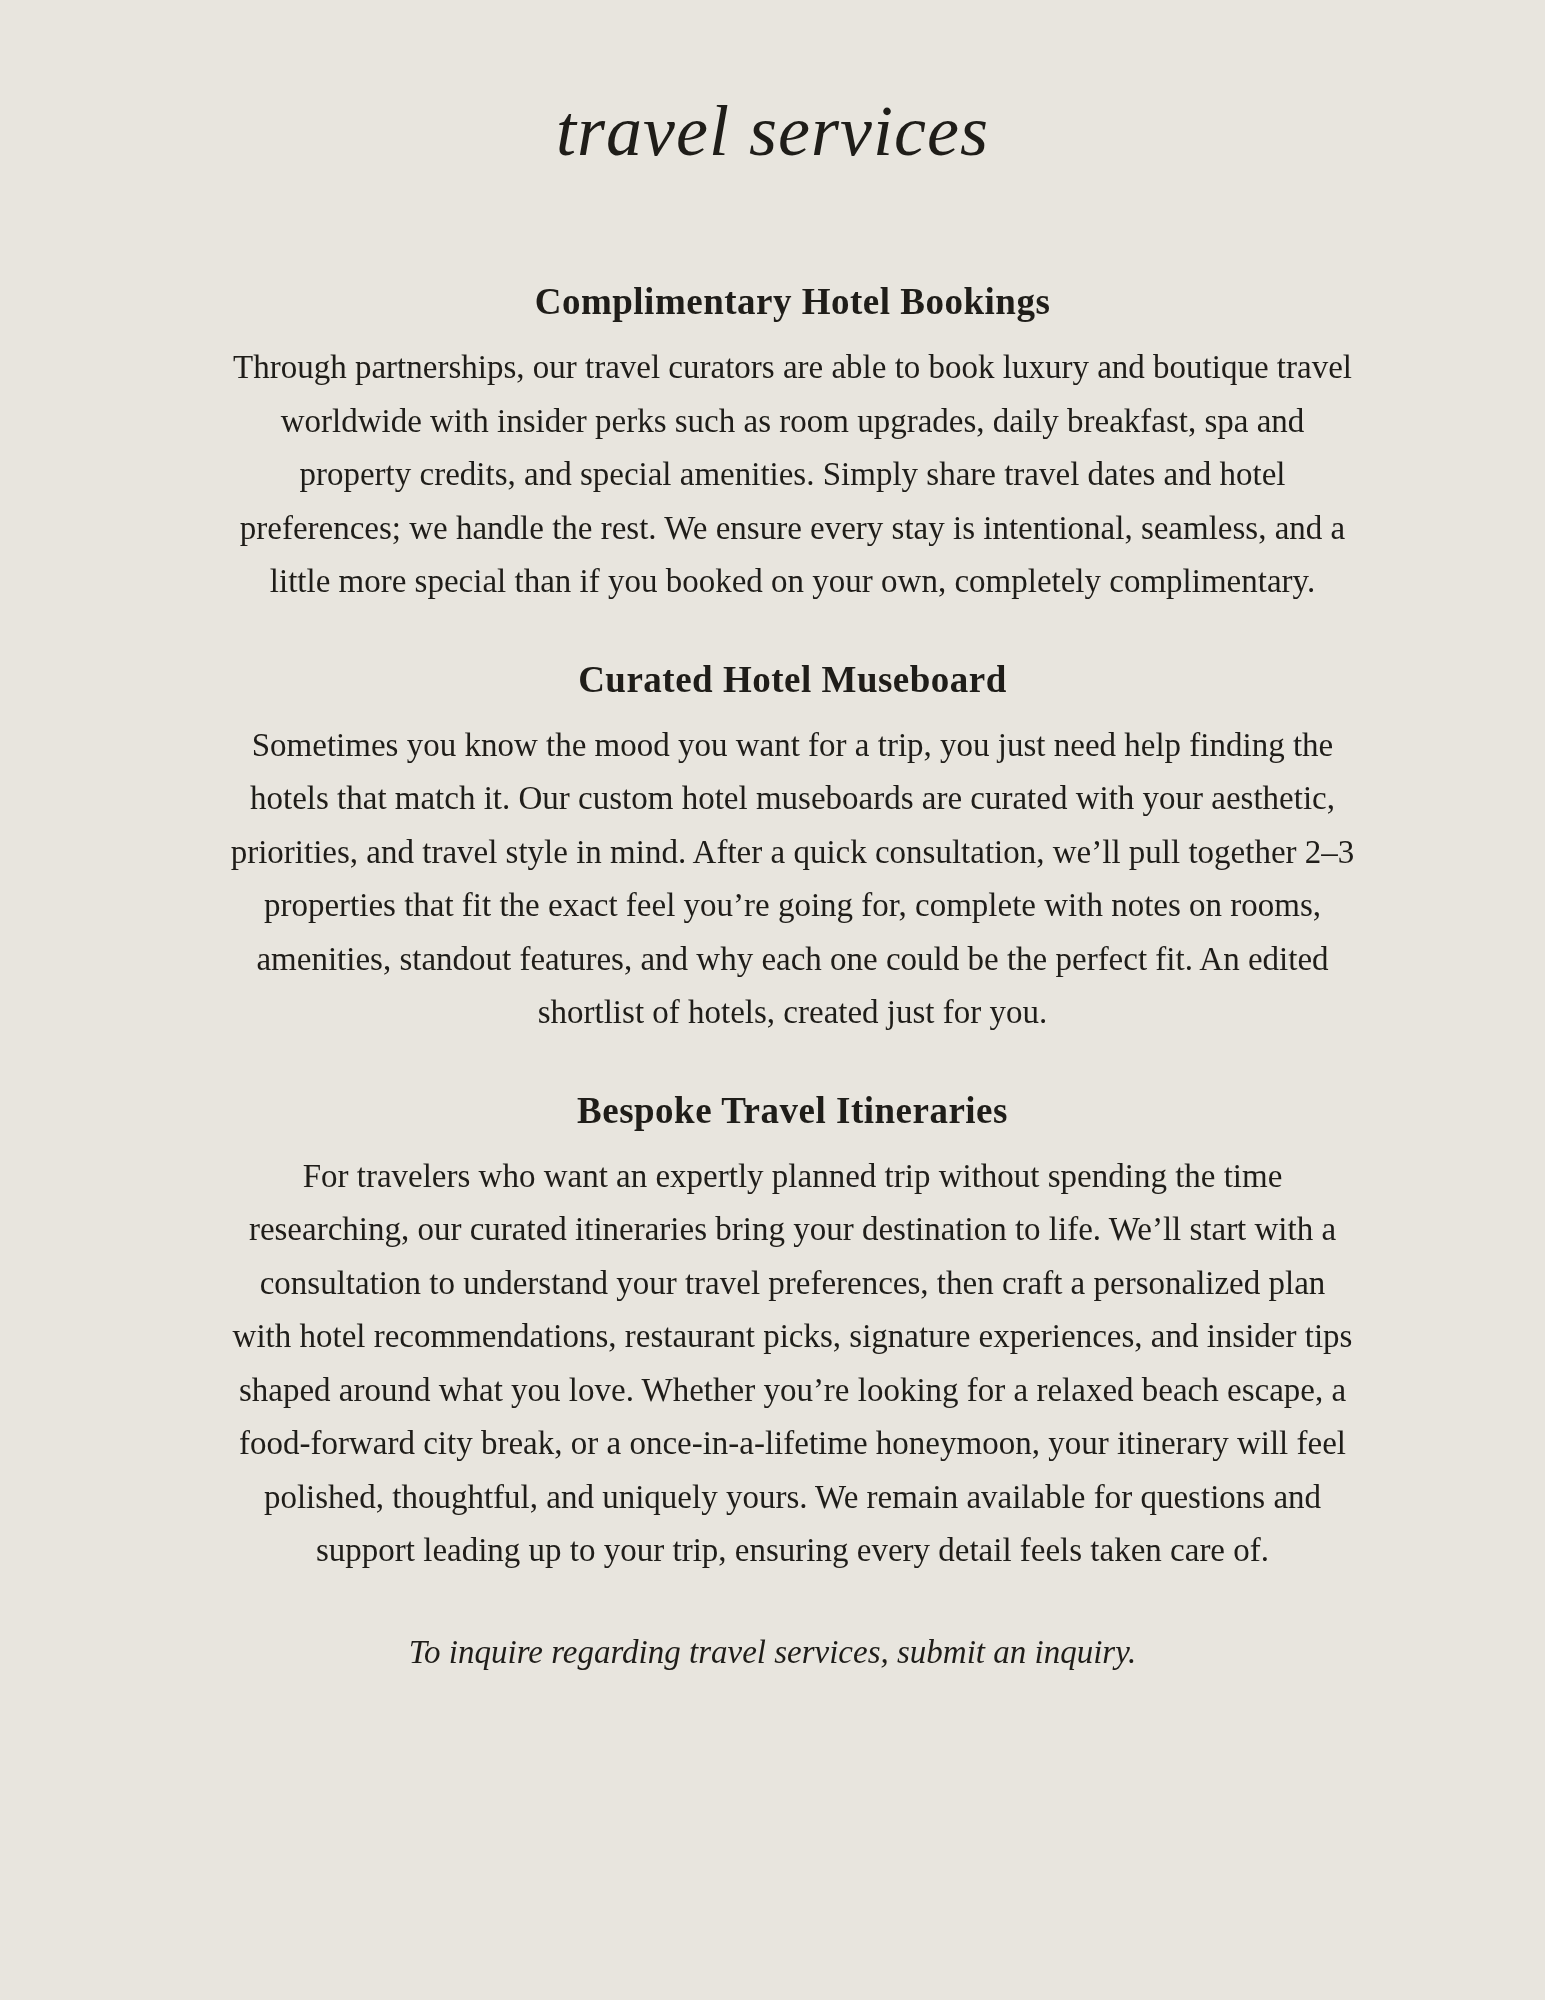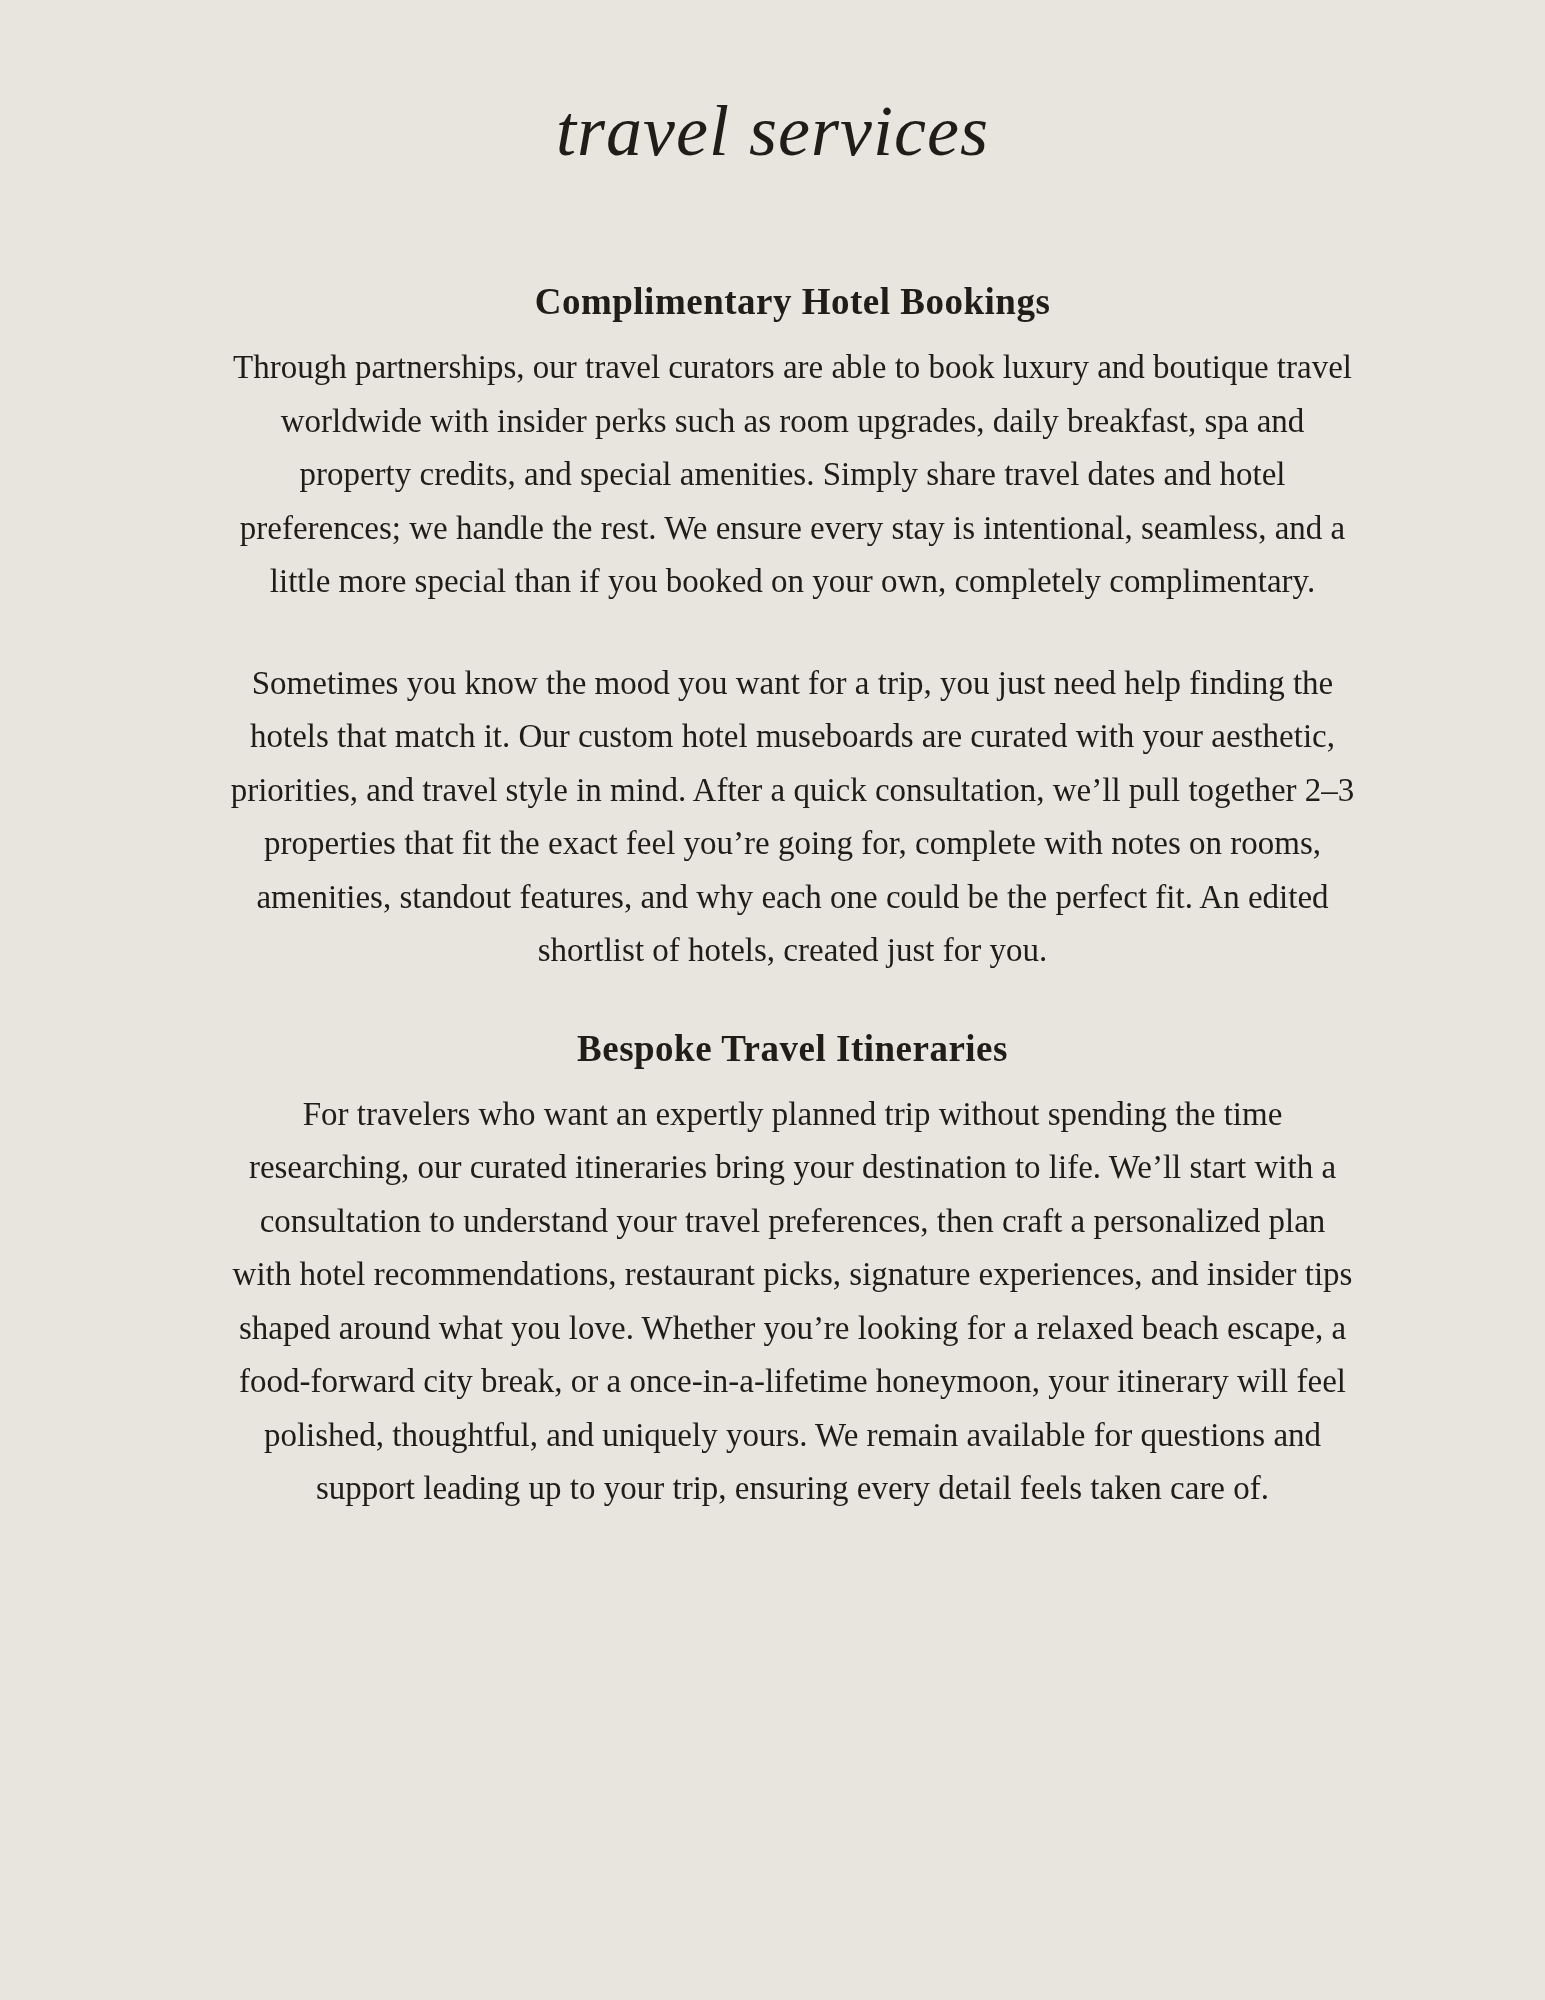--- a/index.html
+++ b/index.html
@@ -69,34 +69,36 @@
   <section class="section first">
     <h2 class="section-heading">Complimentary Hotel Bookings</h2>
     <p class="section-body">Through partnerships, our travel curators are able to book luxury and boutique travel
 worldwide with insider perks such as room upgrades, daily breakfast, spa and
 property credits, and special amenities. Simply share travel dates and hotel
 preferences; we handle the rest. We ensure every stay is intentional, seamless, and a
 little more special than if you booked on your own, completely complimentary.</p>
   </section>
 
   <section class="section">
+    <h2 class="section-heading">Curated Hotel Museboard</h2>
     <p class="section-body">Sometimes you know the mood you want for a trip, you just need help finding the
 hotels that match it. Our custom hotel museboards are curated with your aesthetic,
 priorities, and travel style in mind. After a quick consultation, we’ll pull together 2–3
 properties that fit the exact feel you’re going for, complete with notes on rooms,
 amenities, standout features, and why each one could be the perfect fit. An edited
 shortlist of hotels, created just for you.</p>
   </section>
 
   <section class="section">
     <h2 class="section-heading">Bespoke Travel Itineraries</h2>
     <p class="section-body">For travelers who want an expertly planned trip without spending the time
 researching, our curated itineraries bring your destination to life. We’ll start with a
 consultation to understand your travel preferences, then craft a personalized plan
 with hotel recommendations, restaurant picks, signature experiences, and insider tips
 shaped around what you love. Whether you’re looking for a relaxed beach escape, a
 food-forward city break, or a once-in-a-lifetime honeymoon, your itinerary will feel
 polished, thoughtful, and uniquely yours. We remain available for questions and
 support leading up to your trip, ensuring every detail feels taken care of.</p>
   </section>
 
+  <p class="footer-note">To inquire regarding travel services, submit an inquiry.</p>
 
 </main>
 
 </body></html>

